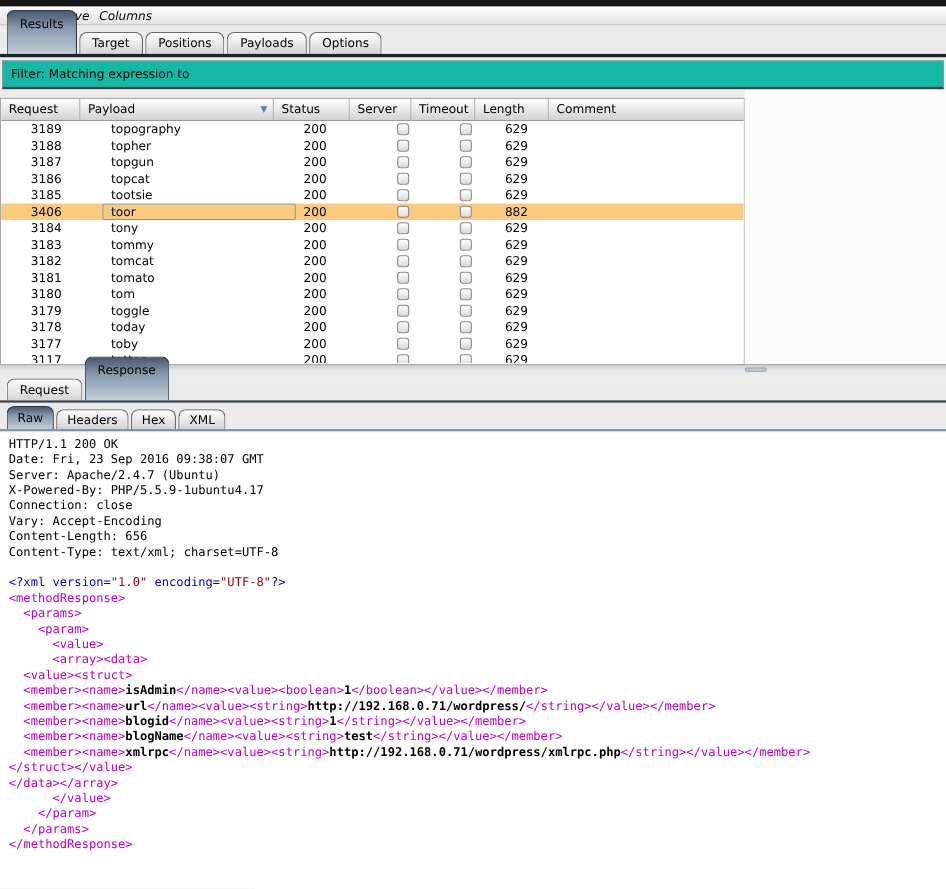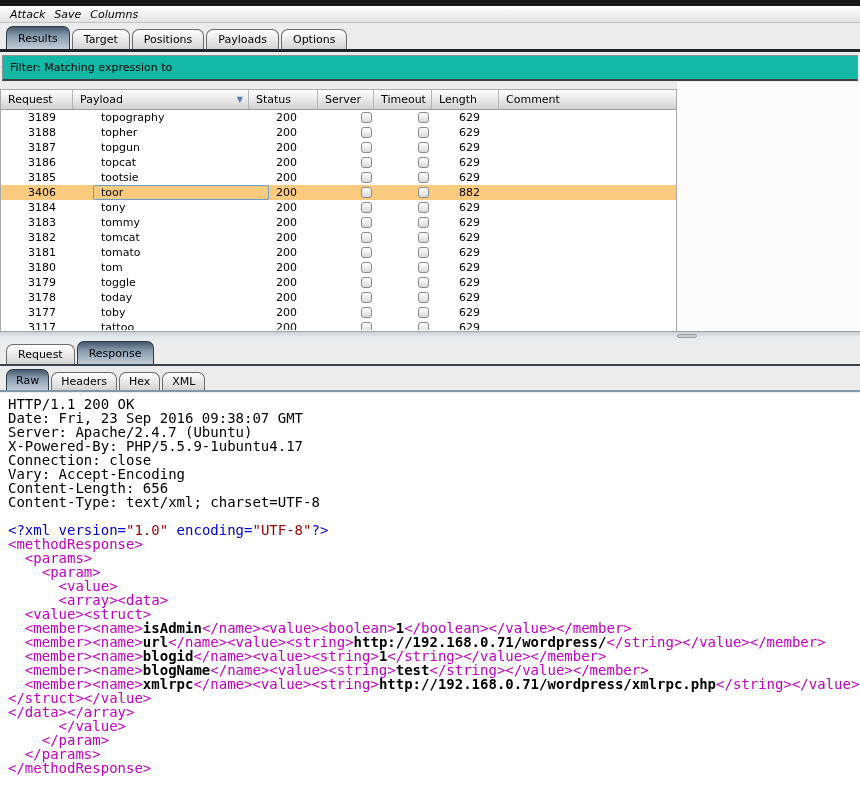--- a/index.html
+++ b/index.html
@@ -24,21 +24,21 @@
   .tabbar { display:flex; align-items:flex-end; gap:2px; }
   #main-tabs { left:6px; top:25px; height:24px; }
   #rr-tabs   { left:6px; top:341px; height:23px; }
   #view-tabs { left:6px; top:368px; height:22px; }
   .tab {
     display:inline-block; padding:0 11px; height:20px; line-height:20px;
     border:1px solid #6b6b6b; border-bottom:none; border-radius:7px 7px 0 0;
     background:linear-gradient(#ffffff,#d4d4d4); white-space:nowrap;
   }
   .tab.sel {
-    height:23px; line-height:23px;
+    height:40px; line-height:23px;
     background:linear-gradient(180deg,#47586c 0%,#8498ac 38%,#c3ced8 100%);
     border-color:#2e3947;
   }
   #view-tabs .tab { height:18px; line-height:18px; padding:0 9px; }
   #view-tabs .tab.sel { height:21px; line-height:21px; }
   #main-tabline { left:0; top:49px; width:860px; height:3px; background:#20242a; }
   #rr-tabline   { left:0; top:364px; width:860px; height:2px; background:#39424e; }
   #view-tabline { left:0; top:390px; width:860px; height:2px; background:#8096a9; }
 
   
@@ -78,21 +78,21 @@
     background:linear-gradient(#ccd0d4 0%, #e7eaec 50%, #eceff1 100%);
   }
   #splitter-grip {
     left:677px; top:334px; width:20px; height:4px; border-radius:2px;
     background:#c7ccd1; border:1px solid #9aa0a6;
   }
 
   
   #response-editor {
     left:0; top:393px; width:860px; height:415px; background:#ffffff;
-    font-family:"DejaVu Sans Mono","Liberation Mono",monospace; font-size:14px;
+    font-family:"DejaVu Sans Mono","Liberation Mono",monospace; font-size:11px;
     line-height:14px; padding:4px 0 0 8px; white-space:pre; overflow:hidden;
   }
   .rline { height:14px; white-space:pre; }
   .sp { color:#000000; }
   .st { color:#bf00bf; }
   .sa { color:#0000cc; }
   .ss { color:#990000; }
   .sb { color:#000000; font-weight:bold; }
 </style>
 </head>

